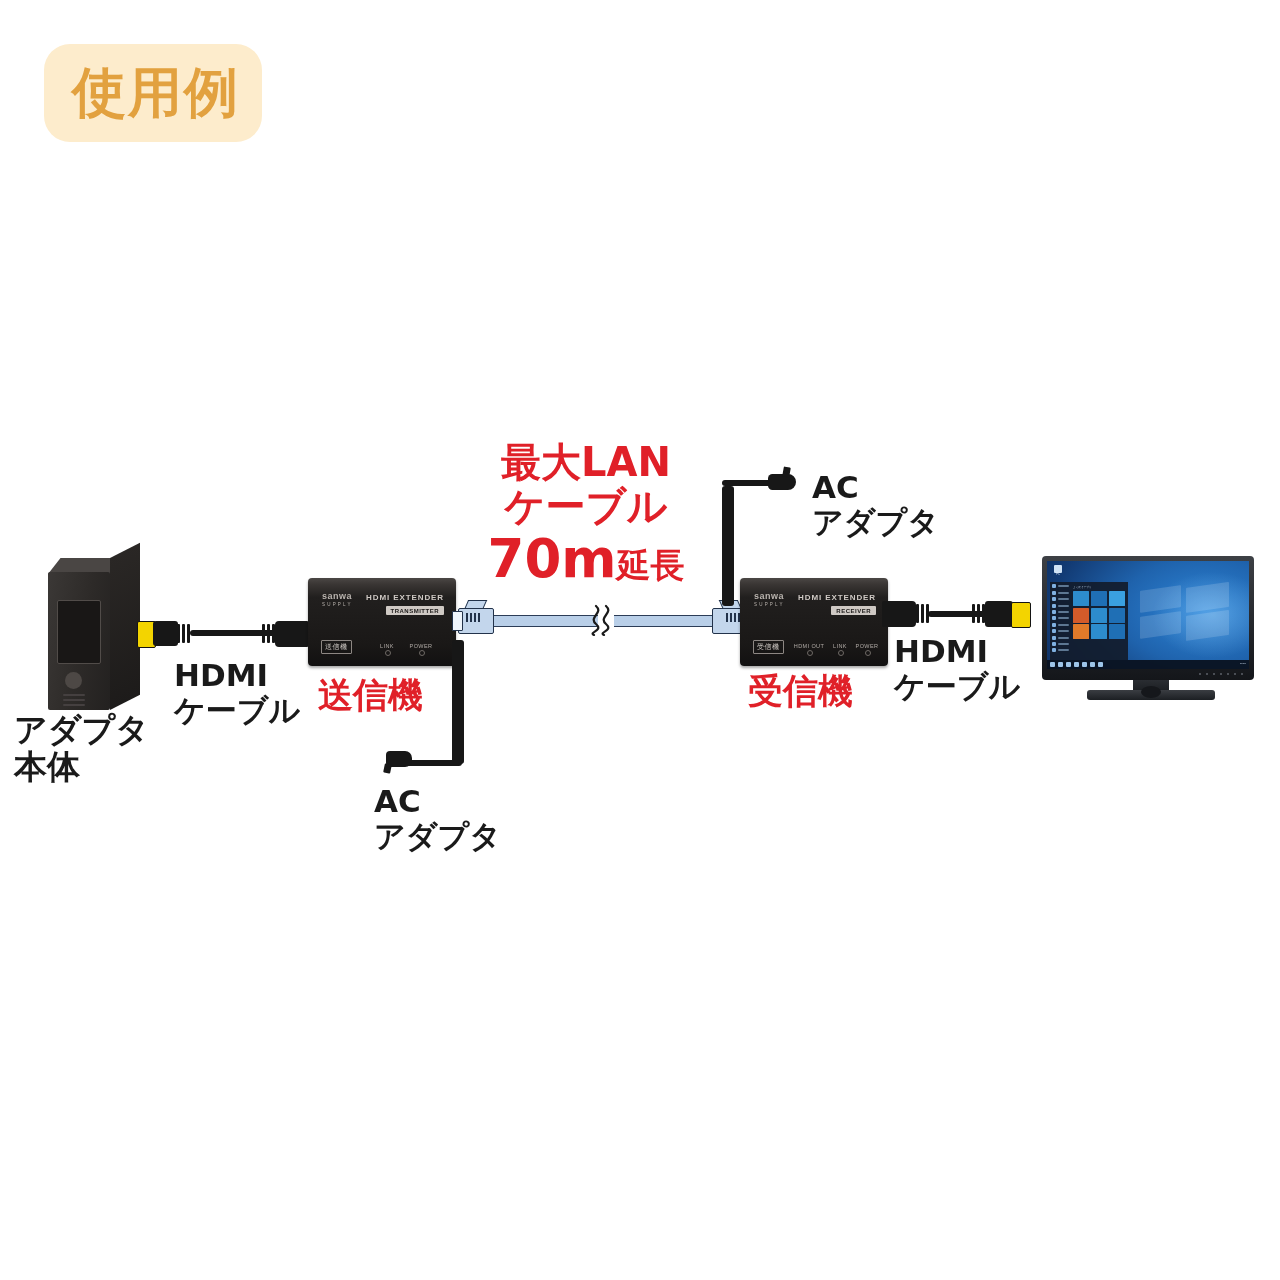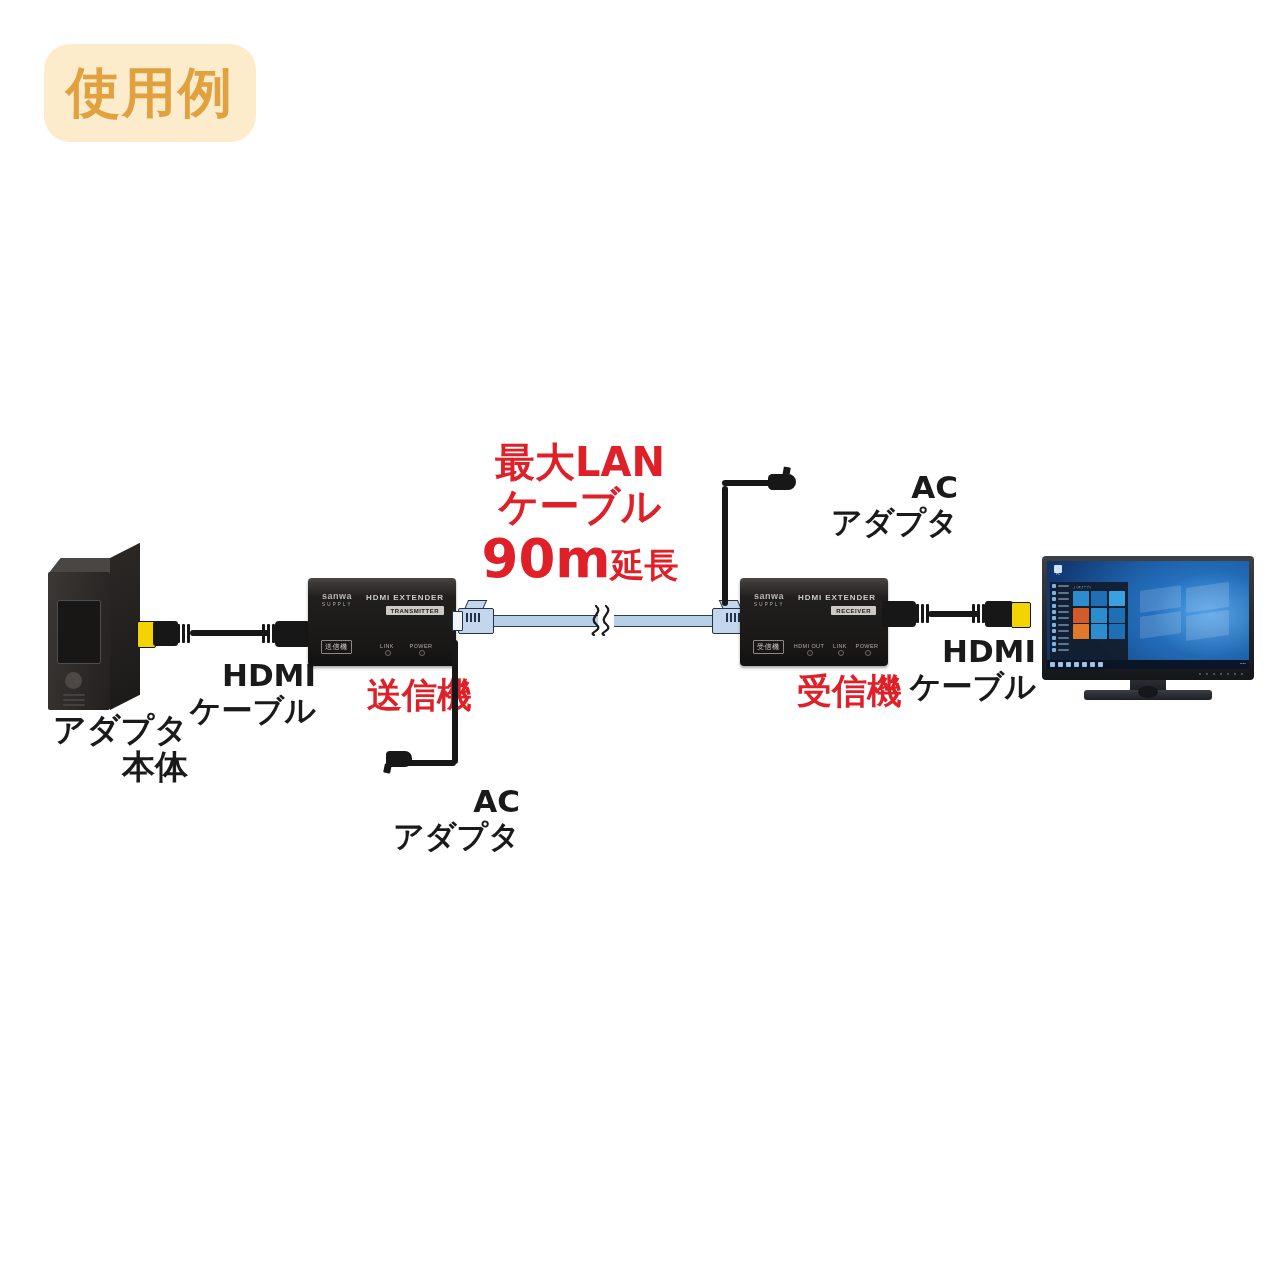--- a/index.html
+++ b/index.html
@@ -4,37 +4,37 @@
 <title>HDMI Extender Usage Example</title>
 <style>
   html,body{margin:0;padding:0;}
   body{
     width:1280px;height:1280px;
     background:#ffffff;
     font-family:"Liberation Sans","DejaVu Sans",sans-serif;
     position:relative;overflow:hidden;
   }
   .stage{position:absolute;inset:0;}
-  .abs{position:absolute;}
+  .abs{position:absolute;padding-left:6px;}
 
   
   #usage-badge{
     left:44px;top:44px;width:212px;height:98px;
     background:#fdeccc;border-radius:26px;
     display:flex;align-items:center;justify-content:center;
   }
   #usage-badge .txt{
     font-size:54px;font-weight:700;color:#e2a13f;
     letter-spacing:2px;line-height:1;
     font-family:"DejaVu Sans","Liberation Sans",sans-serif;
   }
 
   
   .lbl{
-    text-align:right;line-height:1.12;font-weight:700;color:#1a1a1a;
+    text-align:left;line-height:1.12;font-weight:700;color:#1a1a1a;
     font-family:"DejaVu Sans","Liberation Sans",sans-serif;
     white-space:pre-line;
   }
   .lbl.red{color:#e02028;}
   .lbl.blk{color:#1a1a1a;}
 
   
   #lan-headline{
     left:455px;top:440px;width:250px;
     text-align:center;color:#e02028;font-weight:700;
@@ -218,21 +218,21 @@
 <div class="stage">
 
   <div class="abs" id="usage-badge">
     <span class="txt">使用例</span>
   </div>
 
   <div class="abs" id="lan-headline">
     <span class="l1">最大LAN</span>
     <span class="l2">ケーブル</span>
     <span class="l3">
-      <span>90m</span><span class="unit">延長</span>
+      <span>70m</span><span class="unit">延長</span>
     </span>
   </div>
 
   <div class="abs" id="pc-tower">
     <div class="pc-top"></div>
     <div class="pc-side"></div>
     <div class="pc-front">
       <div class="pc-bay"></div>
       <div class="pc-btn"></div>
       <div class="pc-vents">

